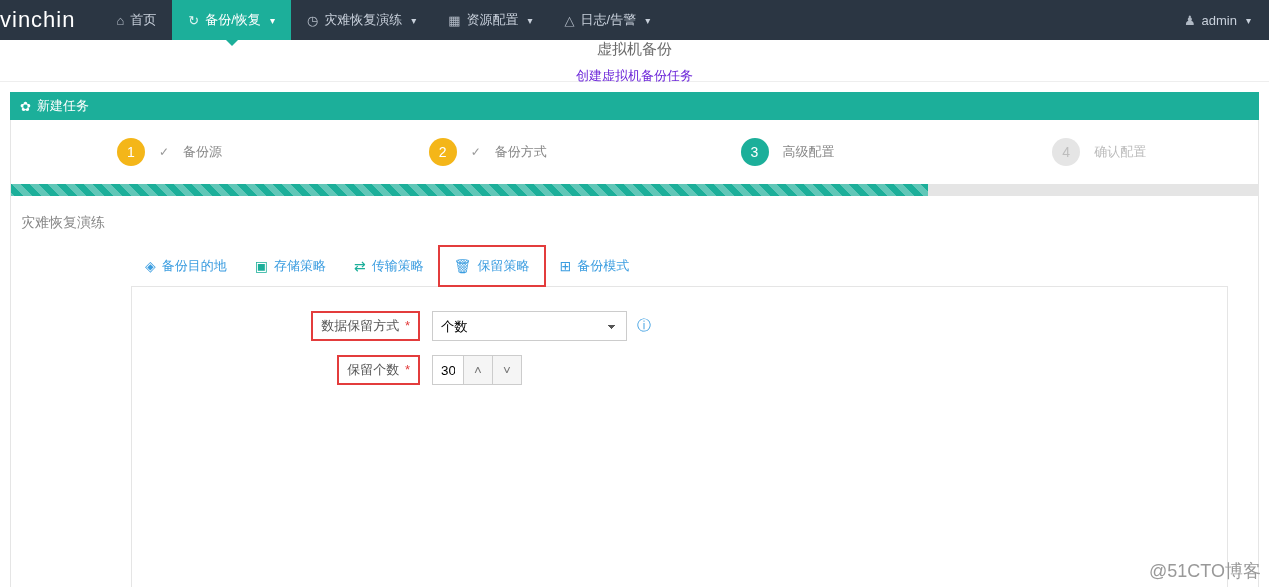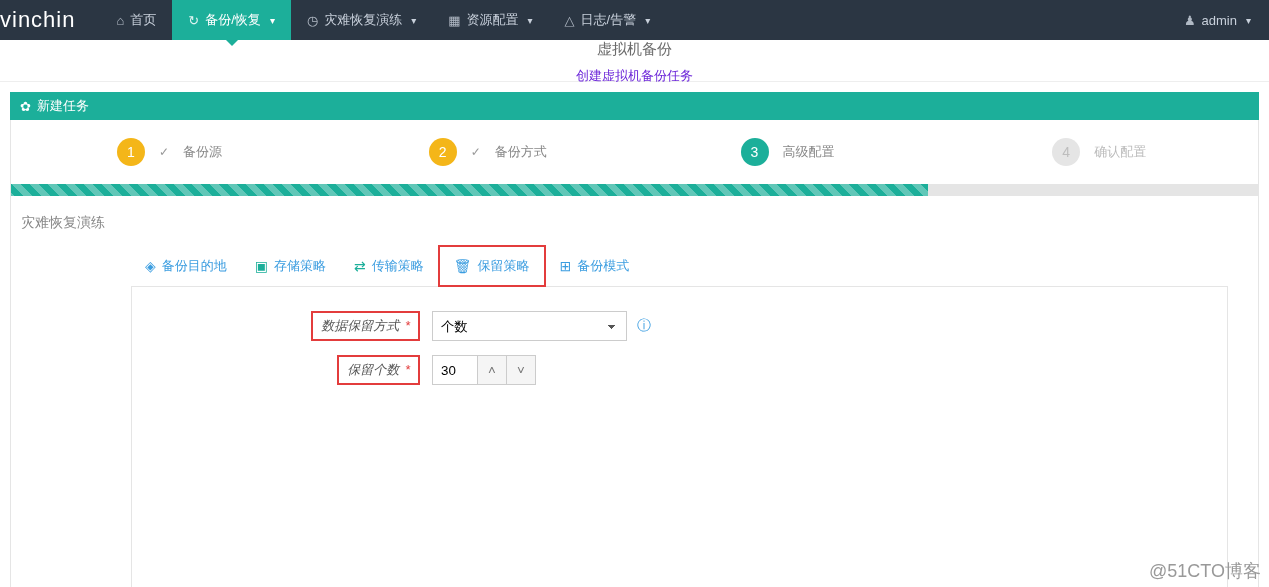--- a/index.html
+++ b/index.html
@@ -54,25 +54,25 @@
     .ic-pin { color: #3b9de0; }
     .ic-hdd { color: #1caf9a; }
     .ic-trans { color: #1caf9a; }
     .ic-keep { color: #3b9de0; }
     .ic-mode { color: #3b9de0; }
     
     
     .form-area { border: 1px solid #e5e5e5; border-top: 1px solid #e5e5e5; padding: 24px 0 220px 0; }
     .form-row { display: flex; align-items: center; margin-bottom: 14px; }
     .form-label { width: 300px; text-align: right; padding-right: 12px; }
-    .form-label-inner { display: inline-block; border: 2px solid #e33c3c; padding: 4px 8px; font-style: italic; }
+    .form-label-inner { display: inline-block; border: 2px solid #e33c3c; padding: 4px 8px; }
     .req { color: #e33c3c; margin-left: 2px; }
     .select { width: 195px; height: 30px; border: 1px solid #ccc; padding: 0 8px; background: #fff; appearance: none; -webkit-appearance: none; background-image: linear-gradient(45deg, transparent 50%, #555 50%), linear-gradient(135deg, #555 50%, transparent 50%); background-position: calc(100% - 14px) 13px, calc(100% - 10px) 13px; background-size: 4px 4px, 4px 4px; background-repeat: no-repeat; }
     .info-icon { color: #3b9de0; margin-left: 10px; font-size: 14px; }
-    .spin-input { width: 46px; height: 30px; border: 1px solid #ccc; padding: 0 8px; }
+    .spin-input { width: 32px; height: 30px; border: 1px solid #ccc; padding: 0 8px; }
     .spin-btn { width: 30px; height: 30px; border: 1px solid #ccc; background: #f5f5f5; cursor: pointer; color: #777; display: inline-flex; align-items: center; justify-content: center; margin-left: -1px; }
     .spin-group { display: flex; align-items: center; }
     
     .watermark { position: fixed; bottom: 4px; right: 8px; color: #999; font-size: 18px; }
   </style>
 </head>
 <body>
 
 <div class="navbar">
   <div class="logo">vinchin</div>

